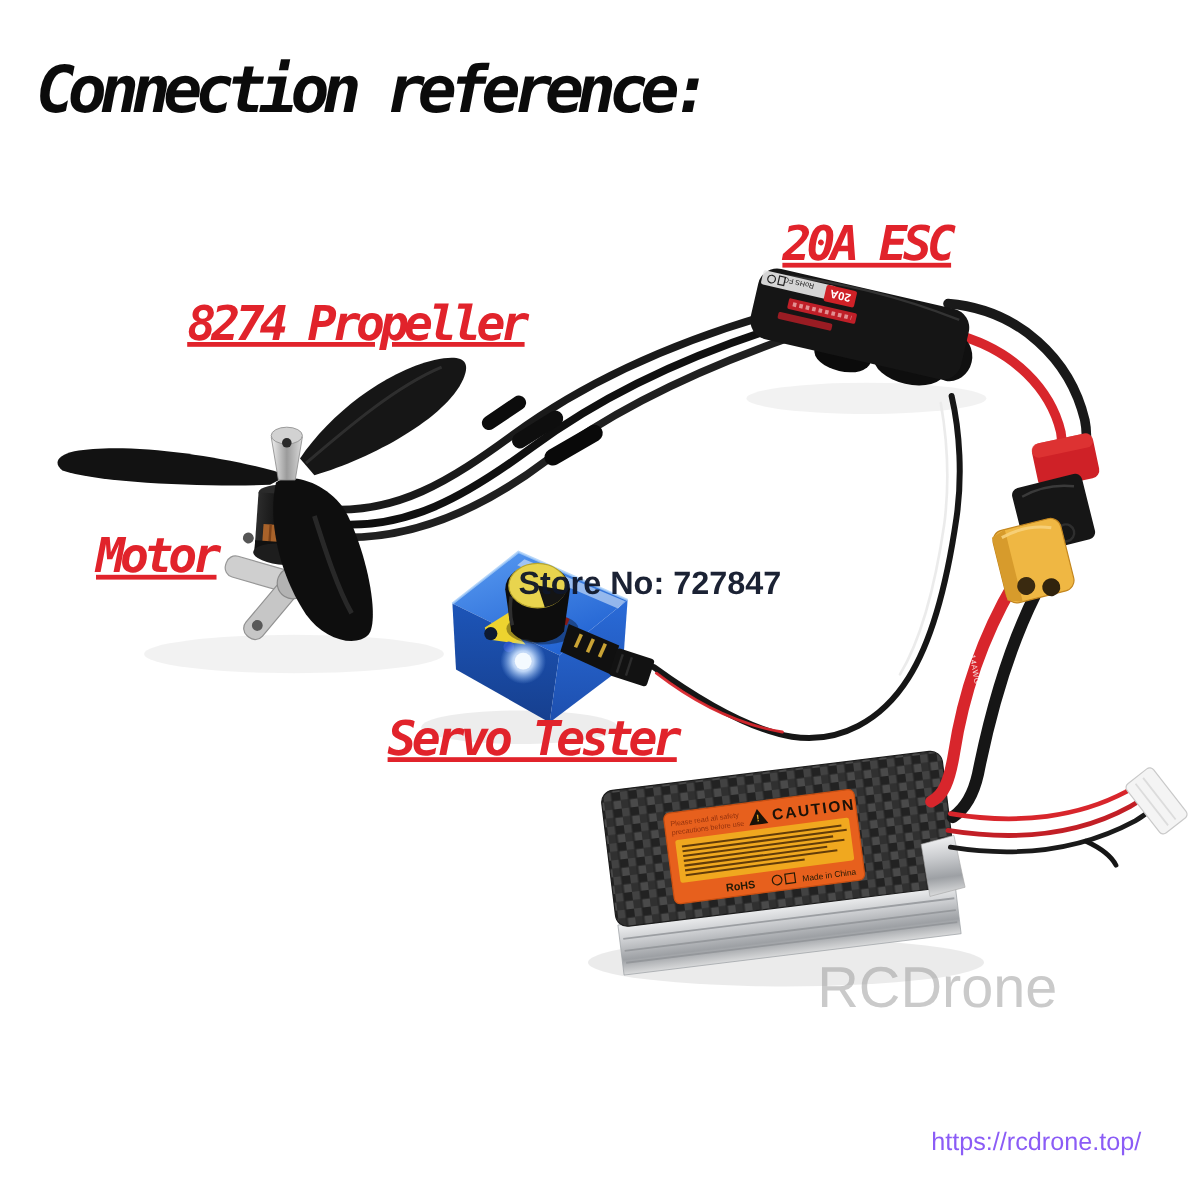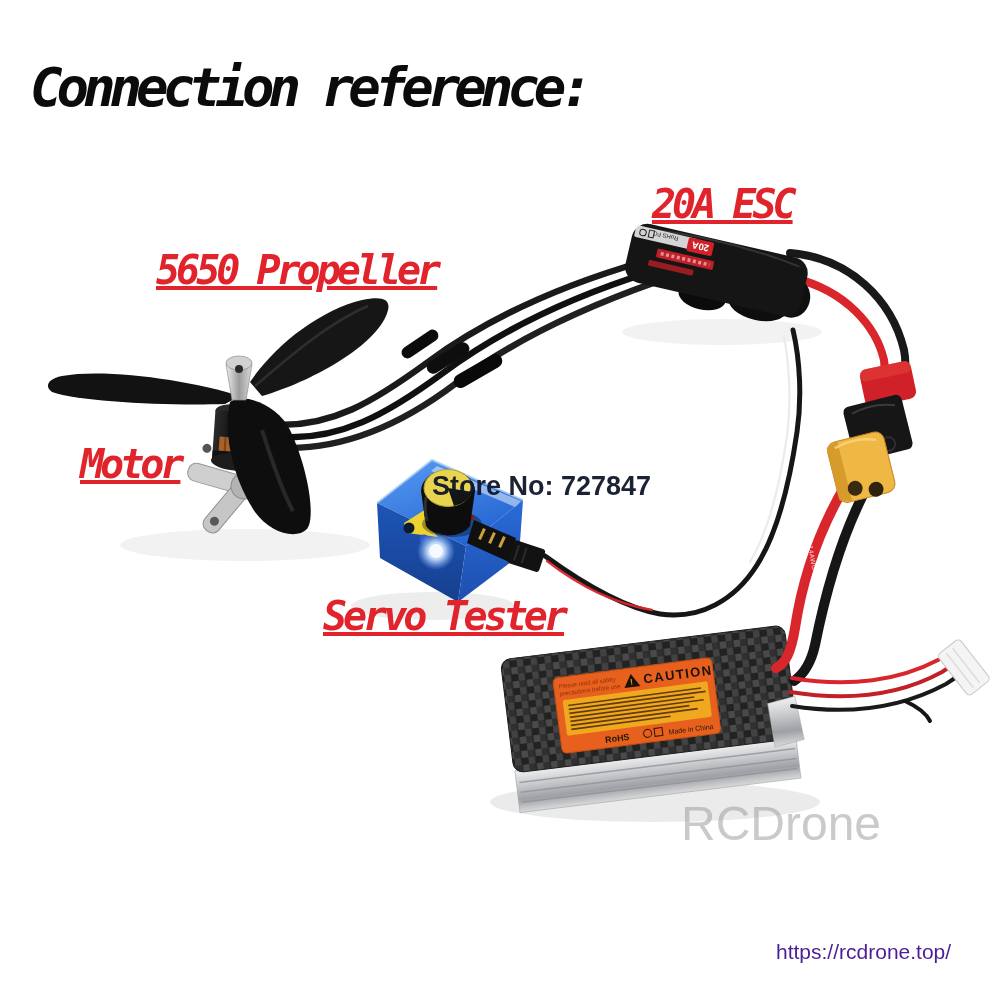--- a/index.html
+++ b/index.html
@@ -6,21 +6,21 @@
   #stage{position:relative;width:1000px;height:1000px;background:#ffffff;overflow:hidden;
          font-family:"Liberation Sans",sans-serif;}
   #scene{position:absolute;left:0;top:0;z-index:1;}
   .txt{position:absolute;white-space:pre;line-height:1;}
   .title{z-index:3;font-family:"DejaVu Sans Mono",monospace;font-style:italic;font-weight:700;
          font-size:54px;letter-spacing:-6px;color:#0b0b0b;}
   .redlbl{z-index:3;font-family:"DejaVu Sans Mono",monospace;font-style:italic;font-weight:700;
           font-size:40px;letter-spacing:-4px;color:#e1232b;text-decoration:underline;}
   .wm-store{z-index:2;font-size:27px;color:#0f172a;opacity:.95;font-weight:bold;}
   .wm-brand{z-index:2;font-size:48px;color:#9f9f9f;opacity:.55;margin-left:45px;}
-  .url{z-index:3;font-size:21px;color:#4c1d95;text-align:right;}
+  .url{z-index:3;font-size:21px;color:#8b5cf6;text-align:right;}
 </style>
 </head>
 <body>
 
 <div id="stage">
 
 <svg id="scene" width="1000" height="1000" viewBox="0 0 1000 1000">
   <defs>
     <pattern id="carbon" width="14" height="14" patternUnits="userSpaceOnUse">
       <rect width="14" height="14" fill="#2b2b2b"></rect>
@@ -243,25 +243,25 @@
       <rect x="-1.5" y="-6" width="3" height="12" transform="translate(502,542) rotate(24)"></rect>
     </g>
     <g transform="translate(526,556) rotate(18)">
       <rect x="-16" y="-12" width="33" height="24" rx="3" fill="#121212"></rect>
       <line x1="-10" y1="-8" x2="-10" y2="8" stroke="#2c2c2c" stroke-width="2"></line>
       <line x1="-2" y1="-8" x2="-2" y2="8" stroke="#2c2c2c" stroke-width="2"></line>
     </g>
   </g>
 </svg>
 
-  <div class="txt title" style="left:30px;top:61px;">Connection reference:</div>
+  <div class="txt title" style="left:30px;top:48px;">Connection reference:</div>
 
   <div class="txt redlbl" style="left:652px;top:184px;">20A ESC</div>
 
-  <div class="txt redlbl" style="left:156px;top:250px;">5650 Propeller</div>
+  <div class="txt redlbl" style="left:156px;top:250px;">8274 Propeller</div>
 
   <div class="txt redlbl" style="left:80px;top:444px;">Motor</div>
 
   <div class="txt redlbl" style="left:323px;top:596px;">Servo Tester</div>
 
 
   <div class="txt wm-store" style="left:432px;top:473px;">Store No: 727847</div>
 
   <div class="txt wm-brand" style="left:636px;top:800px;">RCDrone</div>
 

